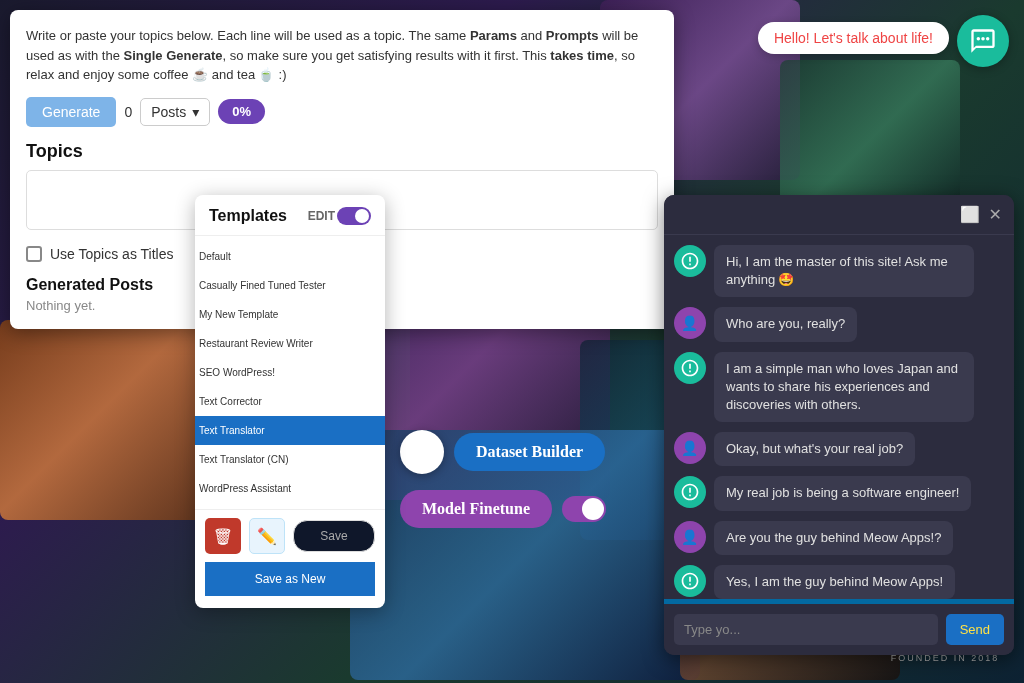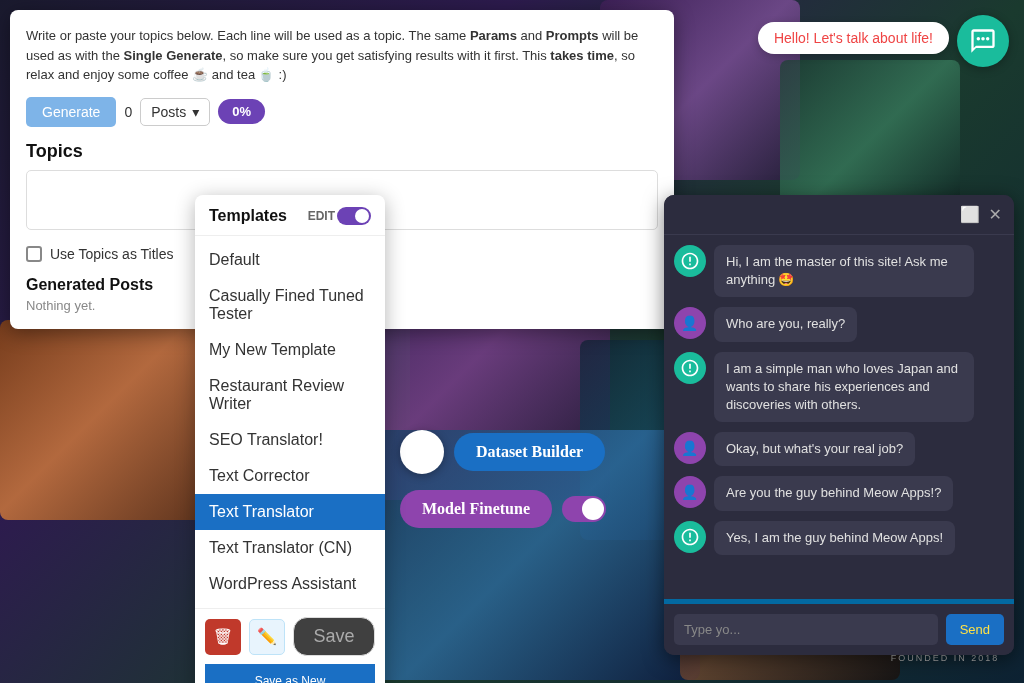--- a/index.html
+++ b/index.html
@@ -246,22 +246,22 @@
       height: 14px;
       background: #fff;
       border-radius: 50%;
     }
 
     .template-list {
       list-style: none;
       padding: 6px 0;
     }
     .template-item {
-      padding: 9px 14px;
-      font-size: 16px;
+      padding: 9px 4px;
+      font-size: 10px;
       color: #333;
       cursor: pointer;
       border-radius: 0;
     }
     .template-item.active {
       background: #1a6fc4;
       color: #fff;
     }
 
     .templates-footer {
@@ -286,25 +286,25 @@
       background: #c0392b;
       color: #fff;
     }
     .btn-edit-pen {
       background: #e8f4fd;
       color: #1a6fc4;
       border: 1px solid #bee3f8;
     }
     .btn-save-disabled {
       flex: 1;
-      background: #404040;
+      background: #0f172a;
       color: #aaa;
       border: 1px solid #ddd;
       border-radius: 14px;
-      font-size: 18px;
+      font-size: 12px;
       cursor: not-allowed;
       padding: 8px;
       text-align: center;
     }
     .btn-save-new {
       width: 100%;
       background: #1a6fc4;
       color: #fff;
       border: none;
       border-radius: 0;
@@ -584,21 +584,21 @@
       <div class="toggle-track">
         <div class="toggle-thumb"></div>
       </div>
     </div>
   </div>
   <ul class="template-list" id="template-list">
   <li class="template-item">Default</li>
       <li class="template-item">Casually Fined Tuned Tester</li>
       <li class="template-item">My New Template</li>
       <li class="template-item">Restaurant Review Writer</li>
-      <li class="template-item">SEO Translator!</li>
+      <li class="template-item">SEO WordPress!</li>
       <li class="template-item">Text Corrector</li>
       <li class="template-item active">Text Translator</li>
       <li class="template-item">Text Translator (CN)</li>
       <li class="template-item">WordPress Assistant</li>
     </ul>
   <div class="templates-footer">
     <button class="btn-icon btn-delete">🗑</button>
     <button class="btn-icon btn-edit-pen">✏️</button>
     <div class="btn-save-disabled">Save</div>
   </div>
@@ -653,20 +653,28 @@
             <path d="M12 2C6.48 2 2 6.48 2 12s4.48 10 10 10 10-4.48 10-10S17.52 2 12 2zm0 18c-4.41 0-8-3.59-8-8s3.59-8 8-8 8 3.59 8 8-3.59 8-8 8zm-1-13h2v6h-2zm0 8h2v2h-2z"></path>
           </svg>
         </div>
         <div class="chat-bubble">I am a simple man who loves Japan and wants to share his experiences and discoveries with others.</div>
       </div>
       <div class="chat-msg">
         <div class="chat-avatar user">👤</div>
         <div class="chat-bubble">Okay, but what's your real job?</div>
       </div>
       <div class="chat-msg">
+        <div class="chat-avatar bot">
+          <svg viewBox="0 0 24 24" width="20" height="20" fill="white">
+            <path d="M12 2C6.48 2 2 6.48 2 12s4.48 10 10 10 10-4.48 10-10S17.52 2 12 2zm0 18c-4.41 0-8-3.59-8-8s3.59-8 8-8 8 3.59 8 8-3.59 8-8 8zm-1-13h2v6h-2zm0 8h2v2h-2z"></path>
+          </svg>
+        </div>
+        <div class="chat-bubble">My real job is being a software engineer!</div>
+      </div>
+      <div class="chat-msg">
         <div class="chat-avatar user">👤</div>
         <div class="chat-bubble">Are you the guy behind Meow Apps!?</div>
       </div>
       <div class="chat-msg">
         <div class="chat-avatar bot">
           <svg viewBox="0 0 24 24" width="20" height="20" fill="white">
             <path d="M12 2C6.48 2 2 6.48 2 12s4.48 10 10 10 10-4.48 10-10S17.52 2 12 2zm0 18c-4.41 0-8-3.59-8-8s3.59-8 8-8 8 3.59 8 8-3.59 8-8 8zm-1-13h2v6h-2zm0 8h2v2h-2z"></path>
           </svg>
         </div>
         <div class="chat-bubble">Yes, I am the guy behind Meow Apps!</div>

